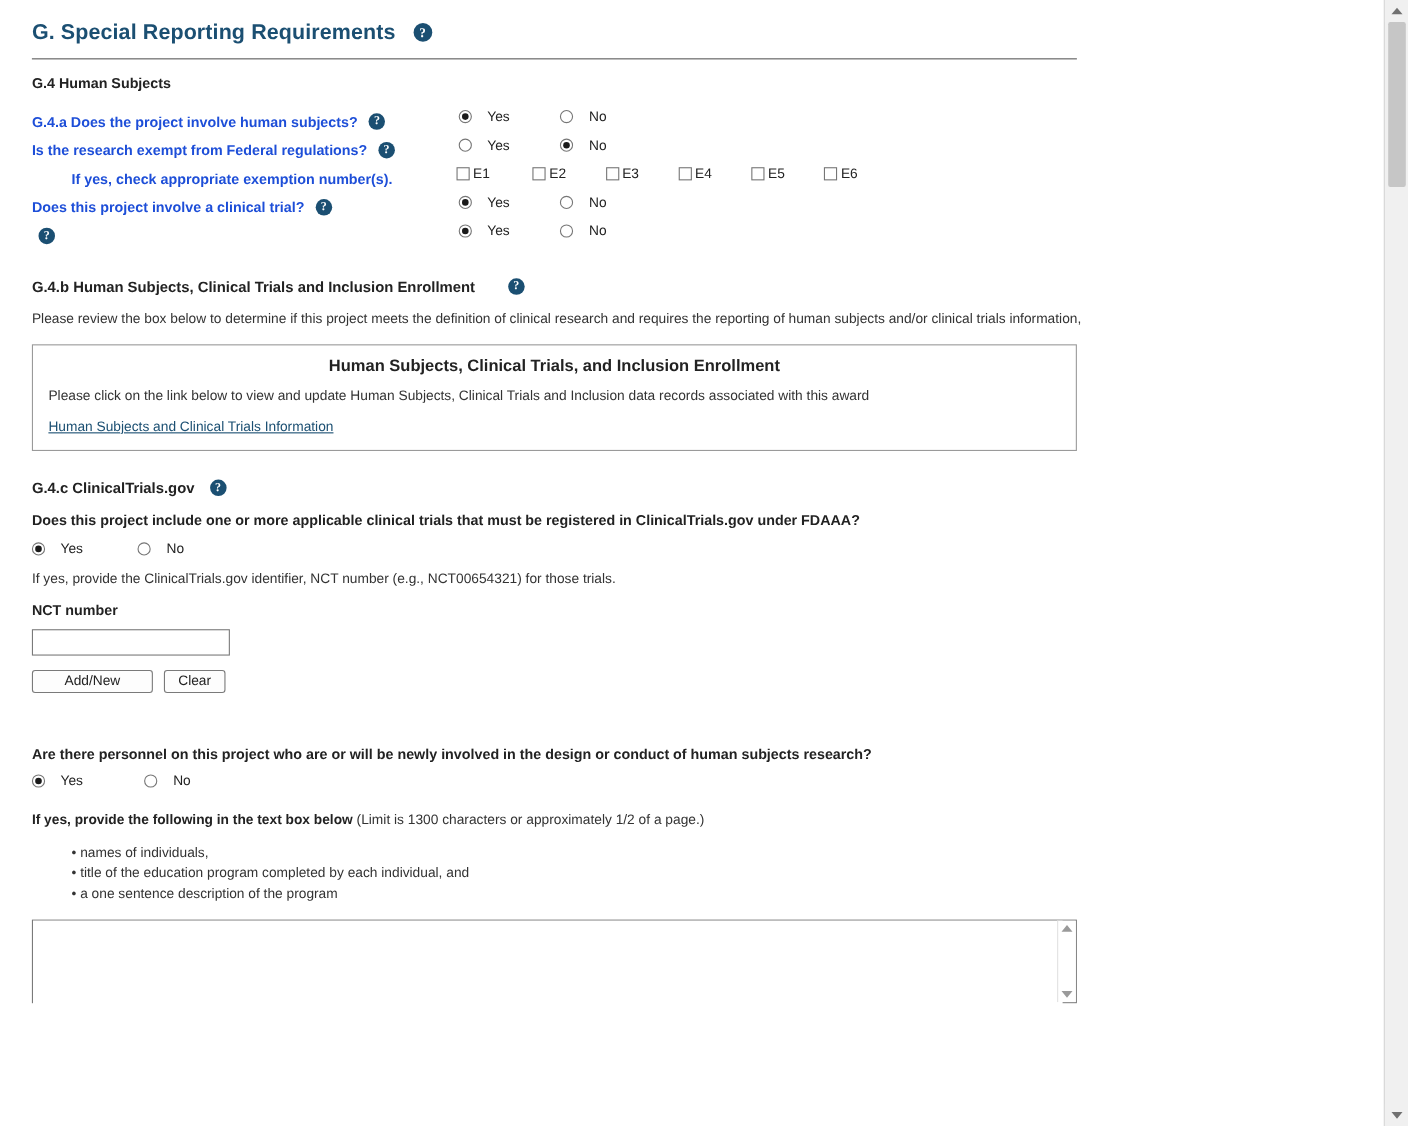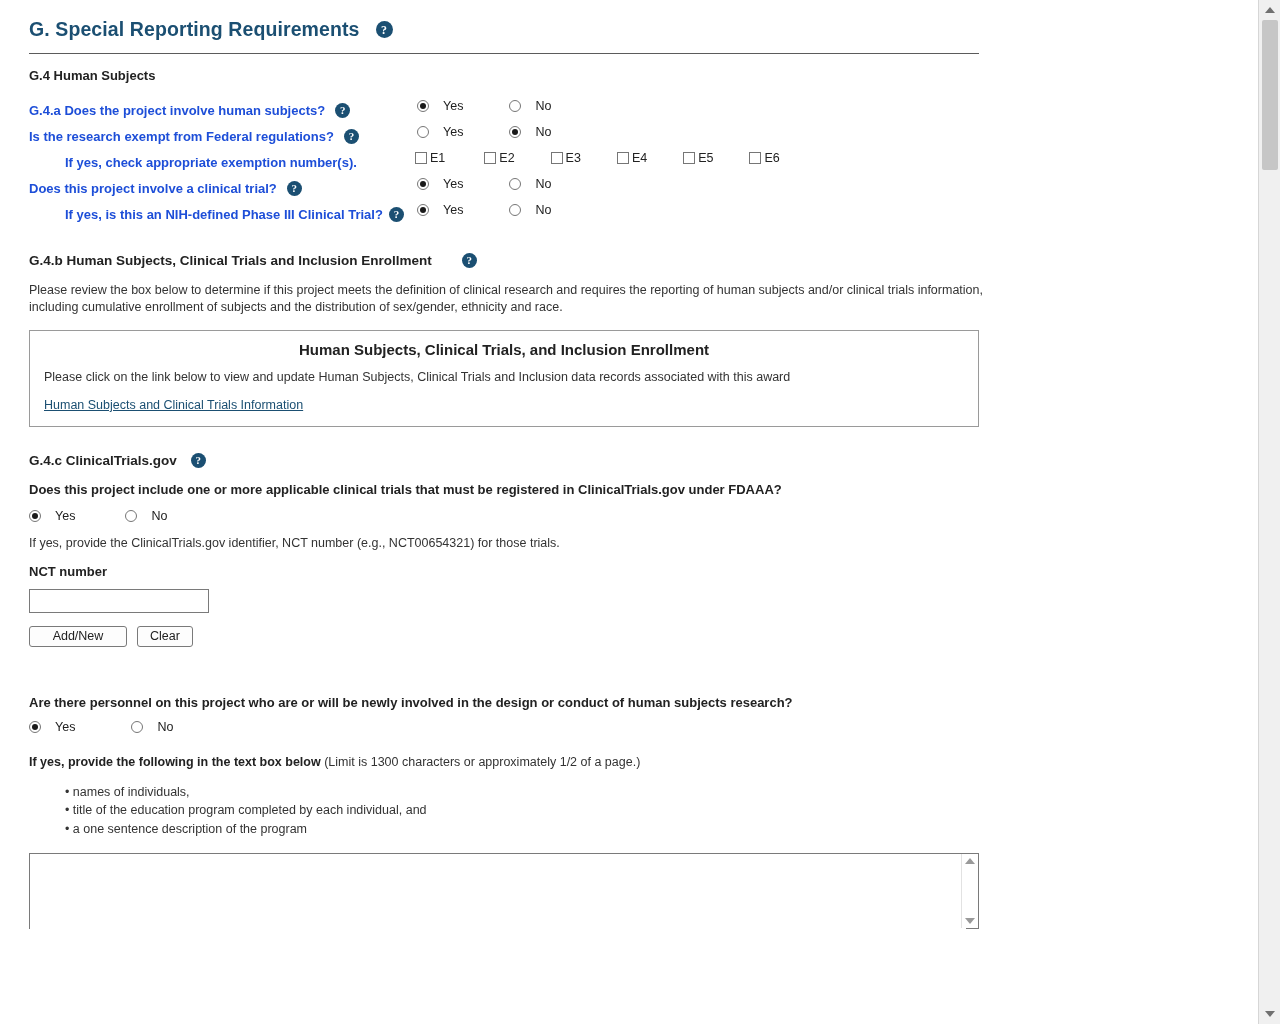--- a/index.html
+++ b/index.html
@@ -197,21 +197,21 @@
     min-width: 52px;
     padding: 0 12px;
     border: 1px solid #7a7a7a;
     border-radius: 3px;
     background: #fdfdfd;
     font-family: "Liberation Sans", sans-serif;
     font-size: 12.5px;
     color: #222;
     cursor: pointer;
   }
-  .btn.wide { width: 98px; }
+  .btn.wide { width: 110px; }
 
   .textarea-wrap {
     position: relative;
     width: 950px;
     height: 76px;
     border: 1px solid #7a7a7a;
     background: #fff;
     box-sizing: border-box;
   }
   .ta-scroll {
@@ -384,21 +384,20 @@
           <label class="radio" style="margin-left:46px;">
             <span class="dot"></span>
             <span>No</span>
           </label>
         </div>
       </div>
 
       
       <div class="rowwrap">
         <div class="qrow">
-          <span class="qlabel indent-reg">If yes, is this an NIH-defined Phase III Clinical Trial?</span>
           <span class="help-icon q-help" style="margin-left:6px;">?</span>
         </div>
         <div class="opts" style="left:388px; top:2px;">
           <label class="radio checked">
             <span class="dot"></span>
             <span>Yes</span>
           </label>
           <label class="radio" style="margin-left:46px;">
             <span class="dot"></span>
             <span>No</span>
@@ -410,21 +409,20 @@
 
       
       <div style="display:flex; align-items:center; gap:30px;">
         <span class="grp-head">G.4.b Human Subjects, Clinical Trials and Inclusion Enrollment</span>
         <span class="help-icon">?</span>
       </div>
 
       <div class="spacer-14"></div>
 
       <div class="plain">Please review the box below to determine if this project meets the definition of clinical research and requires the reporting of human subjects and/or clinical trials information,</div>
-      <div class="plain">including cumulative enrollment of subjects and the distribution of sex/gender, ethnicity and race.</div>
 
       <div class="infobox">
         <div class="infobox-title">Human Subjects, Clinical Trials, and Inclusion Enrollment</div>
         <div class="infobox-text">Please click on the link below to view and update Human Subjects, Clinical Trials and Inclusion data records associated with this award</div>
         <a class="link">Human Subjects and Clinical Trials Information</a>
       </div>
 
       <div class="spacer-26"></div>
 
       

